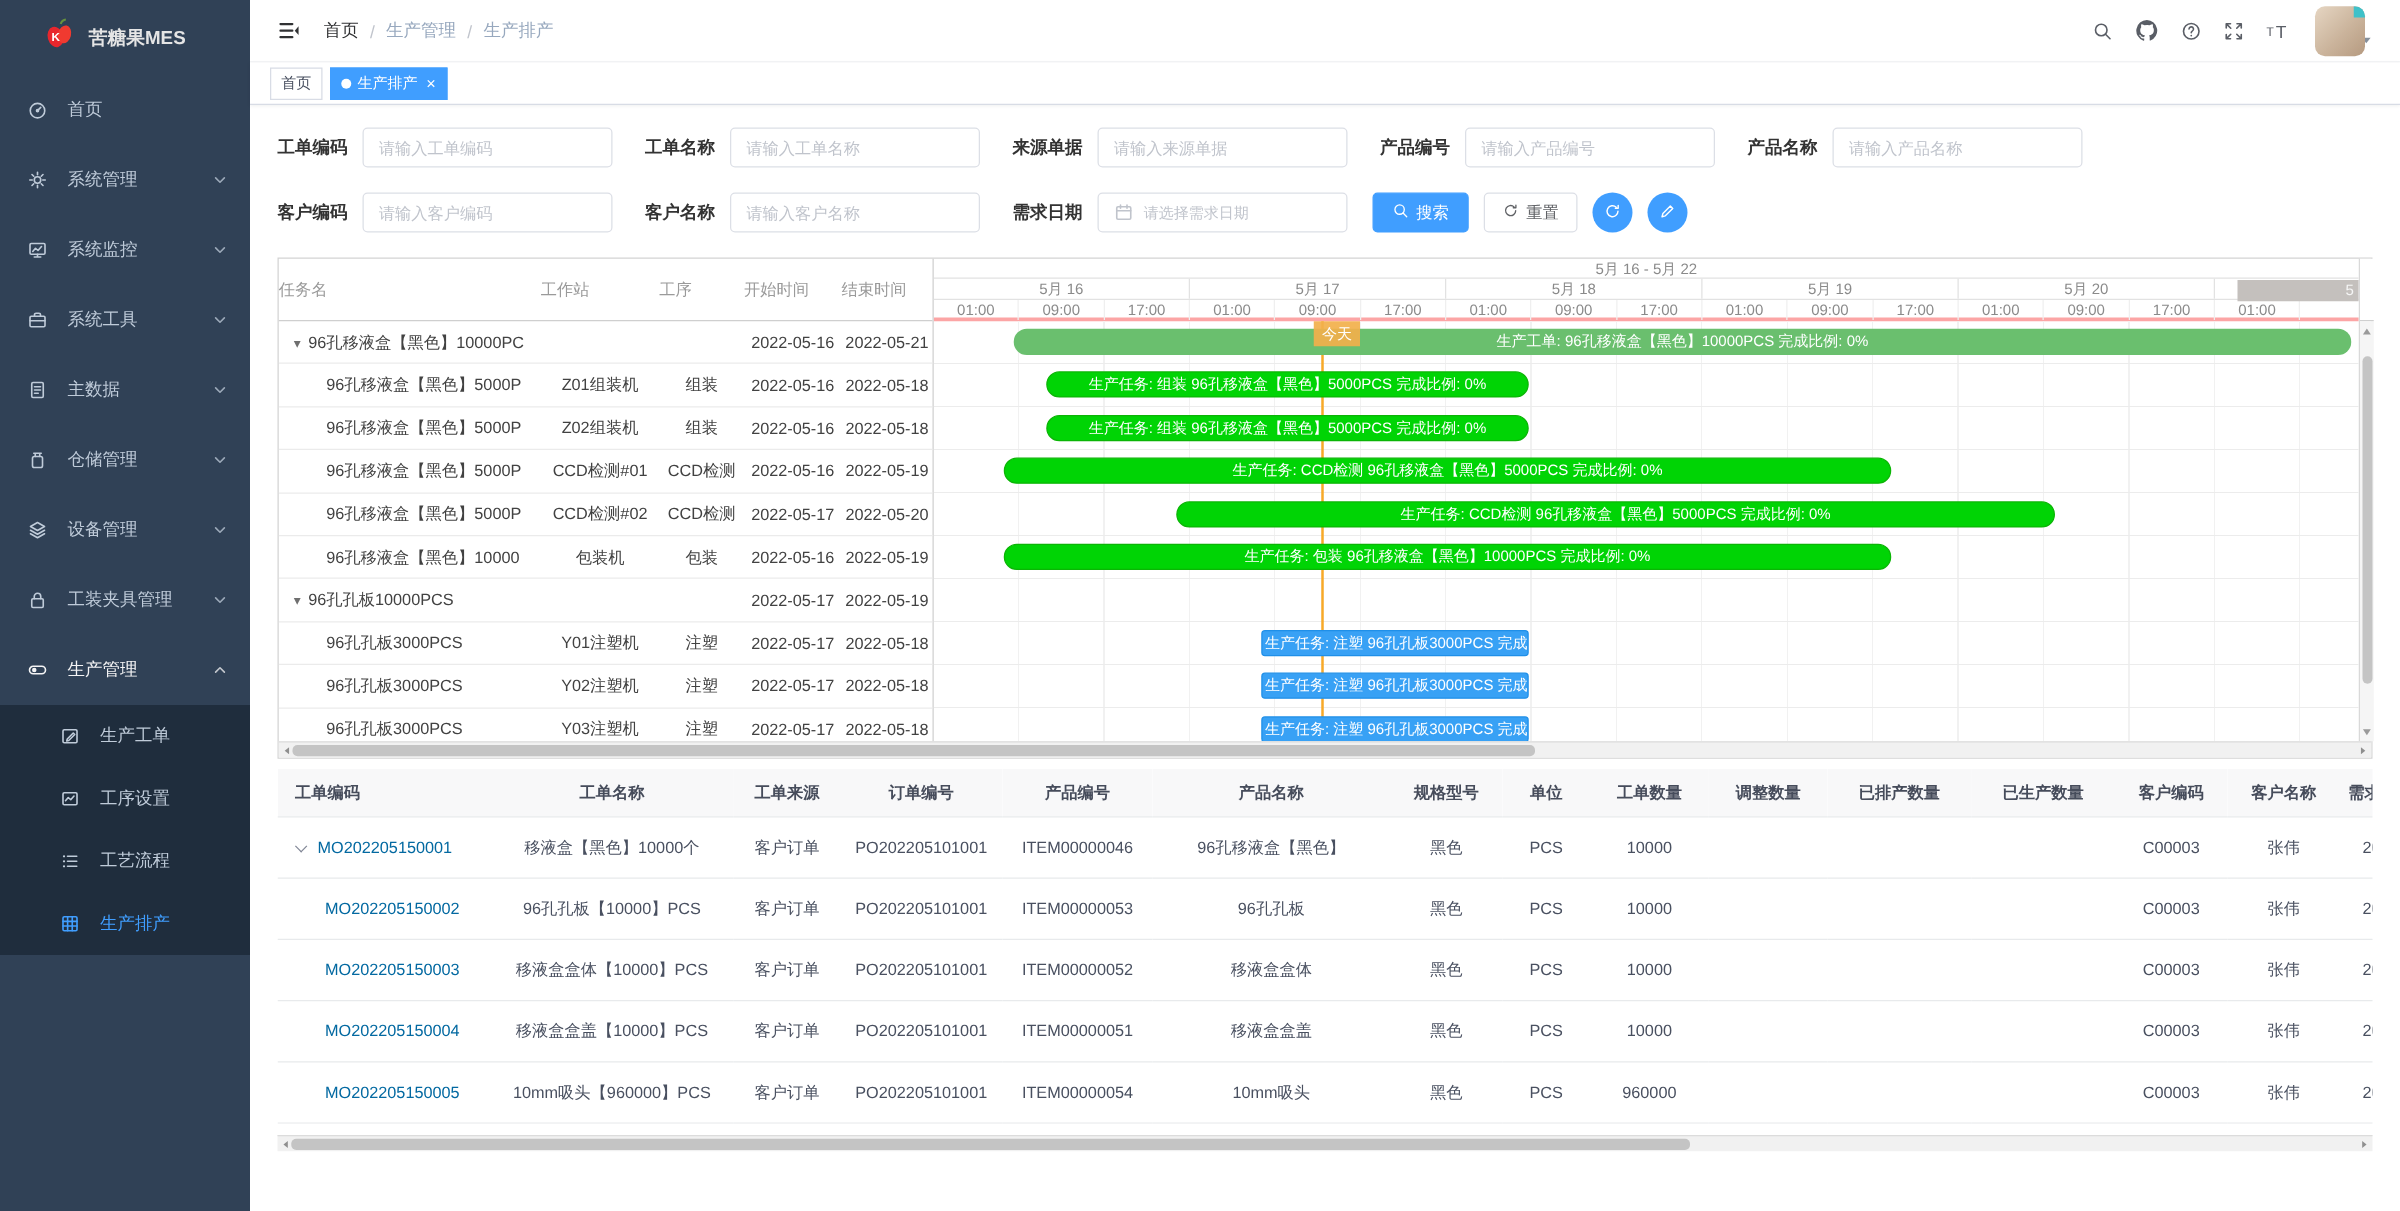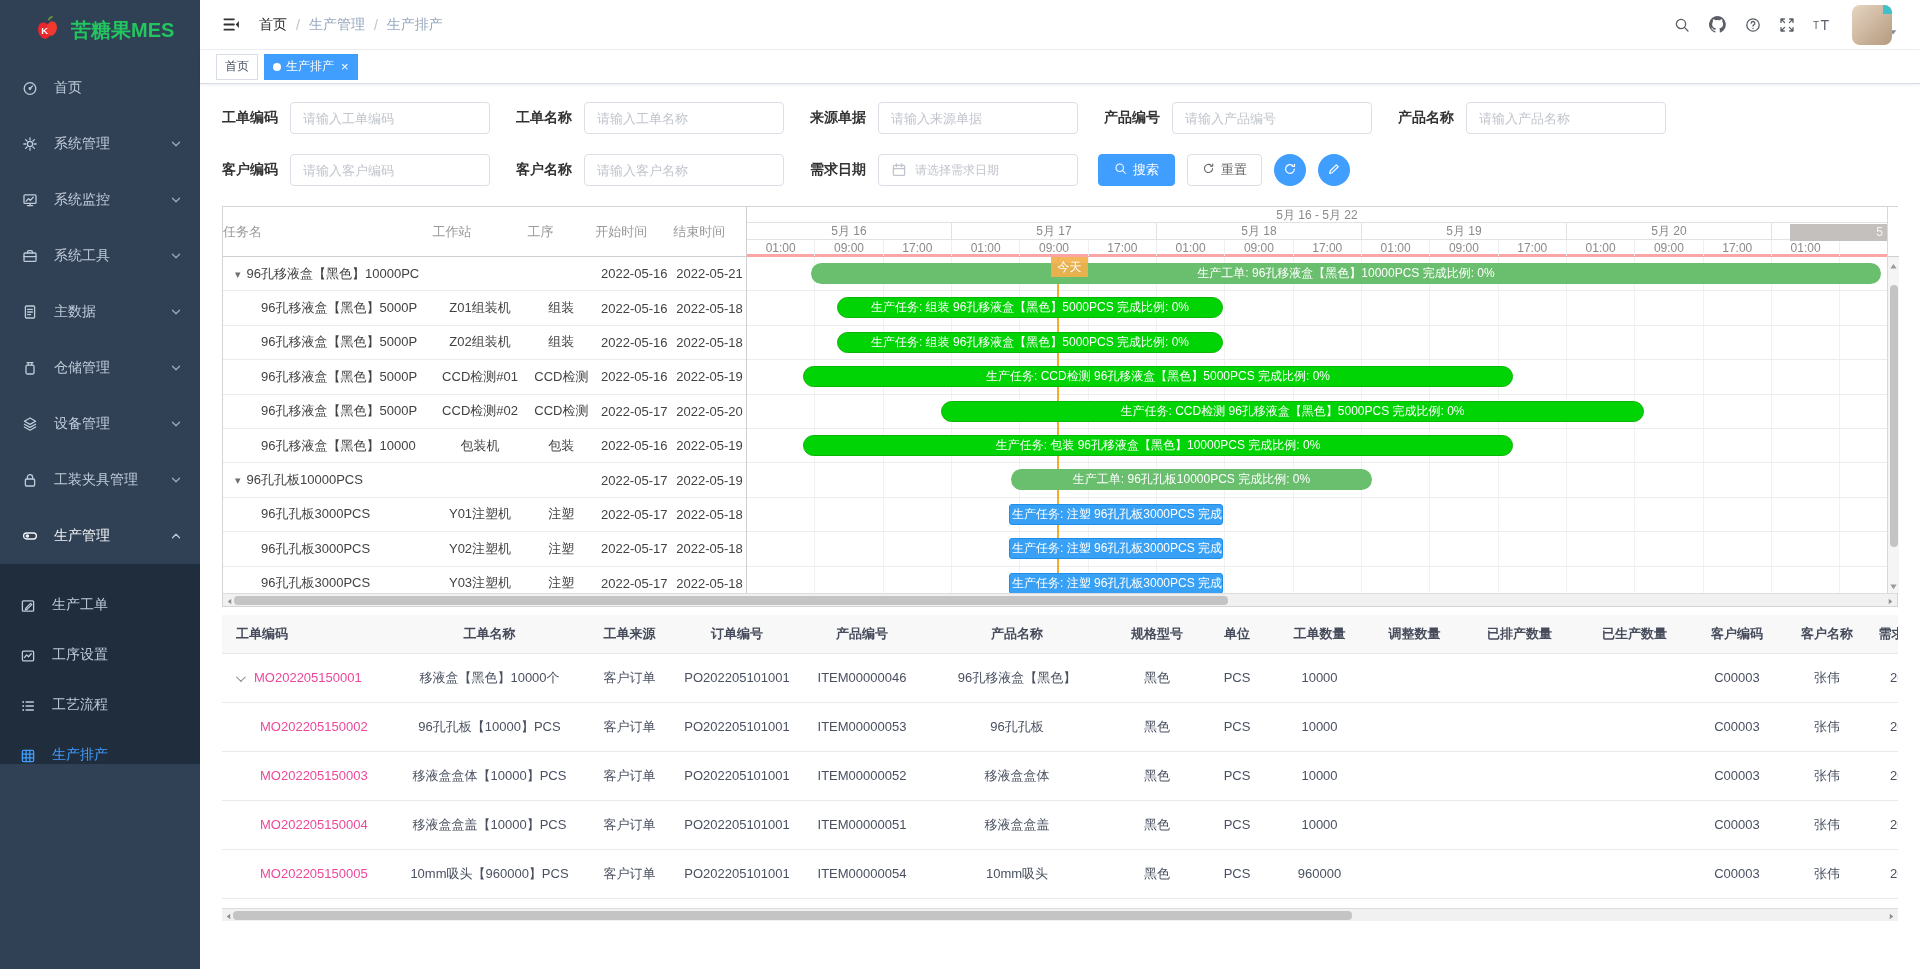--- a/index.html
+++ b/index.html
@@ -2,28 +2,28 @@
 <html><head>
 <meta charset="utf-8">
 <style>
   * { box-sizing: border-box; margin: 0; padding: 0; }
   body { font-family: "Liberation Sans", "DejaVu Sans", sans-serif; background: #fff; }
   .page { width: 1920px; height: 969px; display: flex; overflow: hidden; position: relative; background: #fff; }
 
   
   .sidebar { width: 200px; flex-shrink: 0; background: #304156; color: #bfcbd9; height: 100%; overflow: hidden; }
   .logo { height: 60px; display: flex; align-items: center; gap: 10px; padding-left: 34px; }
-  .logo-title { color: #22c55e; font-weight: 700; font-size: 20px; }
+  .logo-title { color: #e5e5e5; font-weight: 700; font-size: 15px; }
   .menu-item { height: 56px; display: flex; align-items: center; padding: 0 16px 0 22px; font-size: 14px; cursor: pointer; }
   .menu-item .mi-icon { width: 18px; margin-right: 14px; display: inline-flex; }
   .menu-item .mi-label { flex: 1; white-space: nowrap; }
   .menu-item .mi-chev { display: inline-flex; opacity: .75; }
   .menu-item.parent-active { color: #f4f4f5; }
   .submenu { background: #1f2d3d; }
-  .submenu .menu-item { height: 50px; padding-left: 20px; align-items: flex-end; }
+  .submenu .menu-item { height: 50px; padding-left: 48px; }
   .submenu .menu-item.active { color: #409eff; }
 
   
   .main { flex: 1; display: flex; flex-direction: column; min-width: 0; background: #fff; }
   .navbar { height: 50px; display: flex; align-items: center; padding: 0 22px; border-bottom: 1px solid #f0f1f3; }
   .hamburger { color: #303133; display: inline-flex; margin-right: 18px; cursor: pointer; }
   .breadcrumb { font-size: 14px; display: flex; align-items: center; gap: 9px; }
   .bc-item { color: #97a8be; cursor: pointer; }
   .bc-item.first { color: #303133; }
   .bc-sep { color: #c0c4cc; }
@@ -102,21 +102,21 @@
   .hs-arrow.left { left: 3px; }
   .hs-arrow.right { right: 3px; }
 
   
   .dtable-wrap { margin-top: 8px; overflow: hidden; width: 100%; }
   table.dtable { border-collapse: collapse; table-layout: fixed; width: 1715px; font-size: 13px; }
   .dtable th { height: 38px; background: #f8f8f9; color: #464c5b; font-weight: 700; border-bottom: 1px solid #e8eaec; text-align: center; white-space: nowrap; overflow: hidden; }
   .dtable th.left { text-align: left; padding-left: 14px; }
   .dtable td { height: 49px; text-align: center; color: #495060; border-bottom: 1px solid #e8eaec; white-space: nowrap; overflow: hidden; background: #fff; }
   .dtable td.code { text-align: left; padding-left: 14px; }
-  .wo-link { color: #ec4899; cursor: pointer; }
+  .wo-link { color: #0369a1; cursor: pointer; }
   .tchev { display: inline-block; width: 7px; height: 7px; border-right: 1.5px solid #808695; border-bottom: 1.5px solid #808695; transform: rotate(45deg) translateY(-2px); margin-right: 11px; cursor: pointer; }
   td.code.noexp .wo-link { margin-left: 24px; }
   .t-hscroll { margin-top: 9px; }
 </style>
 </head>
 <body>
 
 <div class="page">
   <aside class="sidebar">
     <div class="logo">
@@ -552,21 +552,20 @@
               <div class="gray-block">5</div>
             </div>
             <div class="g-t-body">
                 <div class="today-line" style="left: 310px;"></div>
                 <div class="bar order" style="left: 64px; width: 1070px; top: 6px;">生产工单: 96孔移液盒【黑色】10000PCS 完成比例: 0%</div>
                 <div class="bar task" style="left: 90px; width: 386px; top: 40.4px;">生产任务: 组装 96孔移液盒【黑色】5000PCS 完成比例: 0%</div>
                 <div class="bar task" style="left: 90px; width: 386px; top: 74.8px;">生产任务: 组装 96孔移液盒【黑色】5000PCS 完成比例: 0%</div>
                 <div class="bar task" style="left: 56px; width: 710px; top: 109.2px;">生产任务: CCD检测 96孔移液盒【黑色】5000PCS 完成比例: 0%</div>
                 <div class="bar task" style="left: 194px; width: 703px; top: 143.6px;">生产任务: CCD检测 96孔移液盒【黑色】5000PCS 完成比例: 0%</div>
                 <div class="bar task" style="left: 56px; width: 710px; top: 178px;">生产任务: 包装 96孔移液盒【黑色】10000PCS 完成比例: 0%</div>
-                <div class="bar order" style="left: 264px; width: 361px; top: 212.4px;">生产工单: 96孔孔板10000PCS 完成比例: 0%</div>
                 <div class="bar plan" style="left: 262px; width: 214px; top: 246.8px;">生产任务: 注塑 96孔孔板3000PCS 完成比例: 0%</div>
                 <div class="bar plan" style="left: 262px; width: 214px; top: 281.2px;">生产任务: 注塑 96孔孔板3000PCS 完成比例: 0%</div>
                 <div class="bar plan" style="left: 262px; width: 214px; top: 315.6px;">生产任务: 注塑 96孔孔板3000PCS 完成比例: 0%</div>
                 <div class="today-badge" style="left: 304px;">今天</div>
               </div>
           </div>
           <div class="g-vscroll">
             <div class="g-vs-spacer"></div>
             <div class="g-vs-track">
               <span class="vs-arrow" style="top:2px" id="vs-up"><svg width="9" height="7" viewBox="0 0 10 8" fill="currentColor">

